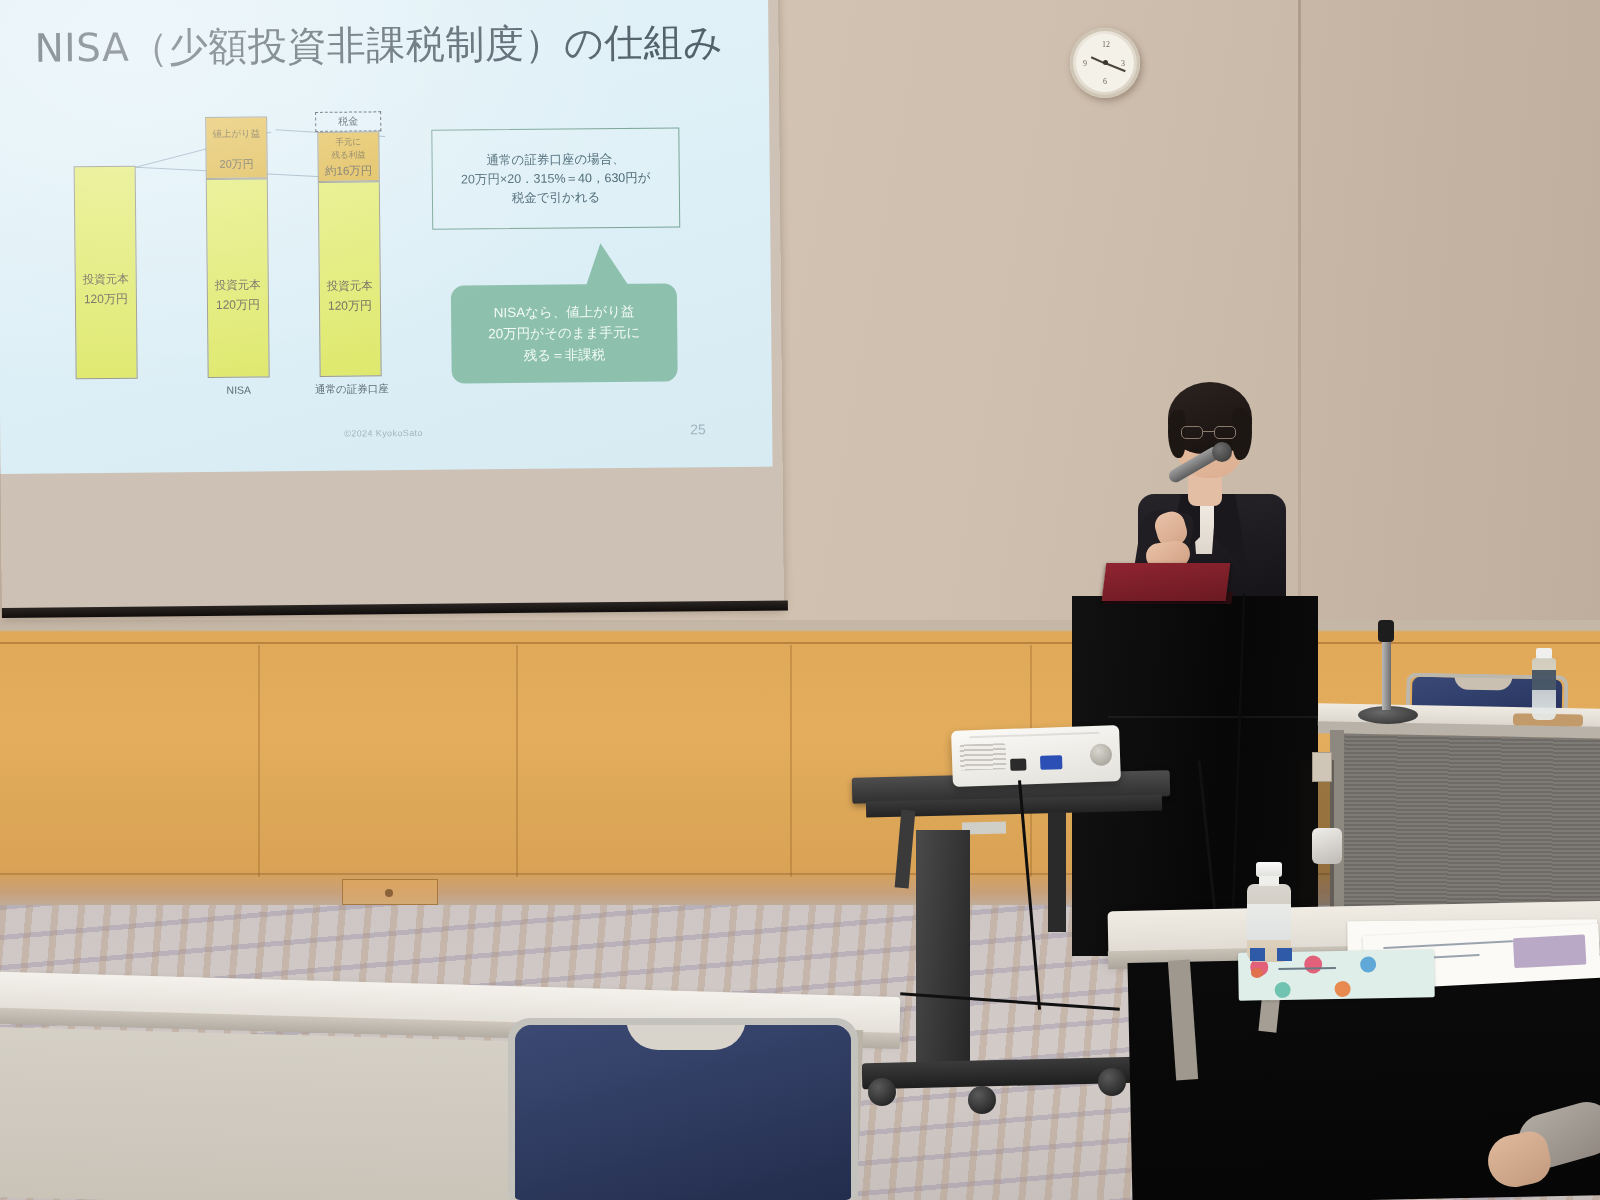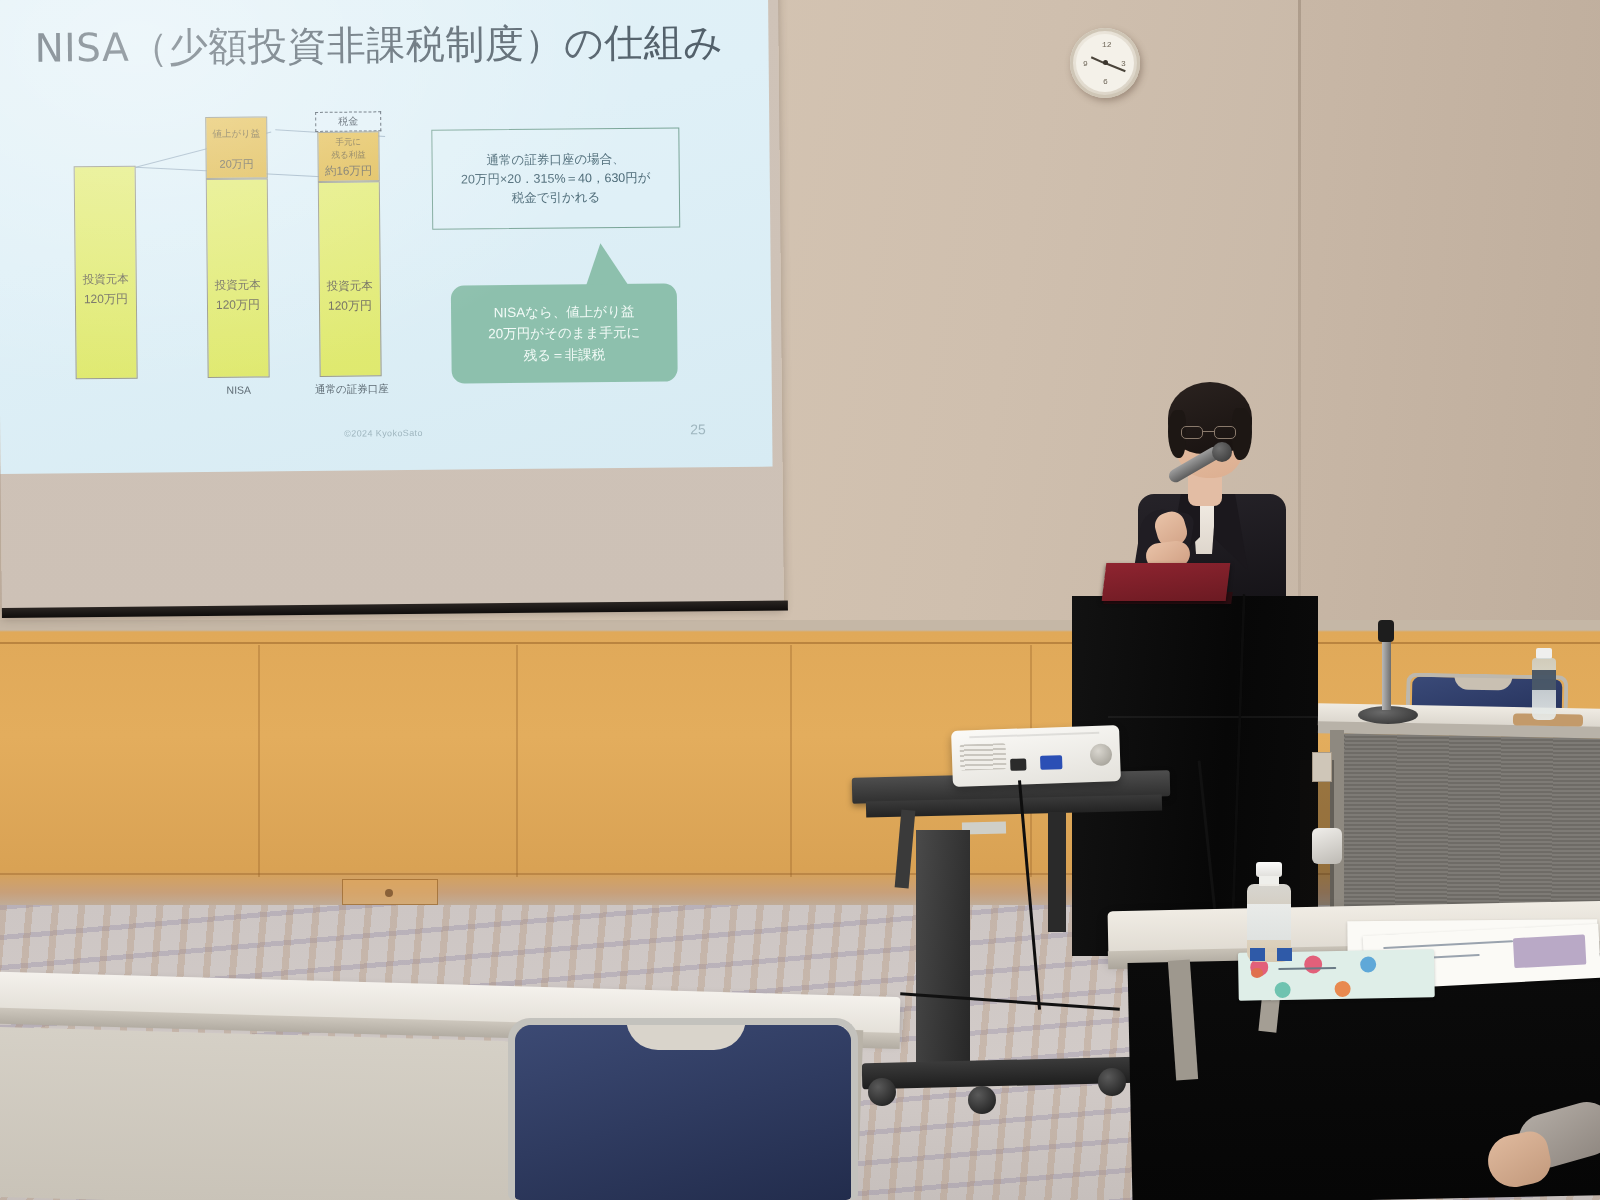--- a/index.html
+++ b/index.html
@@ -35,21 +35,21 @@
       repeating-linear-gradient(95deg,rgba(176,140,108,.30) 0 7px,rgba(0,0,0,0) 7px 26px),
       repeating-linear-gradient(175deg,rgba(120,110,150,.24) 0 5px,rgba(0,0,0,0) 5px 30px),
       linear-gradient(180deg,#cdc6c4 0%,#d2cbc8 55%,#c6bfbc 100%);}
 
   
   .clock{position:absolute;left:1070px;top:28px;width:70px;height:70px;border-radius:50%;
     background:radial-gradient(circle at 38% 32%,#f3efe6,#ddd6c9 70%,#b6ab99 100%);
     box-shadow:2px 3px 7px rgba(90,70,55,.42), inset 0 0 0 3px #cfc6b6;}
   .clock-face{position:absolute;left:6px;top:6px;width:58px;height:58px;border-radius:50%;
     background:#f4f1e9;}
-  .cnum{position:absolute;font-size:8px;color:#6f6759;font-family:Liberation Mono, monospace;}
+  .cnum{position:absolute;font-size:8px;color:#6f6759;font-family:Liberation Serif, serif;}
   .cn12{left:26px;top:6px;} .cn3{left:45px;top:25px;}
   .cn6{left:27px;top:43px;} .cn9{left:7px;top:25px;}
   .hand{position:absolute;background:#4a443a;transform-origin:0% 50%;}
   .hand-h{left:29px;top:28px;width:15px;height:2.4px;transform:rotate(204deg);}
   .hand-m{left:29px;top:28px;width:22px;height:1.8px;transform:rotate(22deg);}
   .clock-pin{position:absolute;left:27px;top:26px;width:5px;height:5px;border-radius:50%;background:#3b352d;}
 
   
   .screen-shell{position:absolute;left:-4px;top:-4px;width:782px;height:626px;
     transform:rotate(-0.55deg);transform-origin:0 0;}

